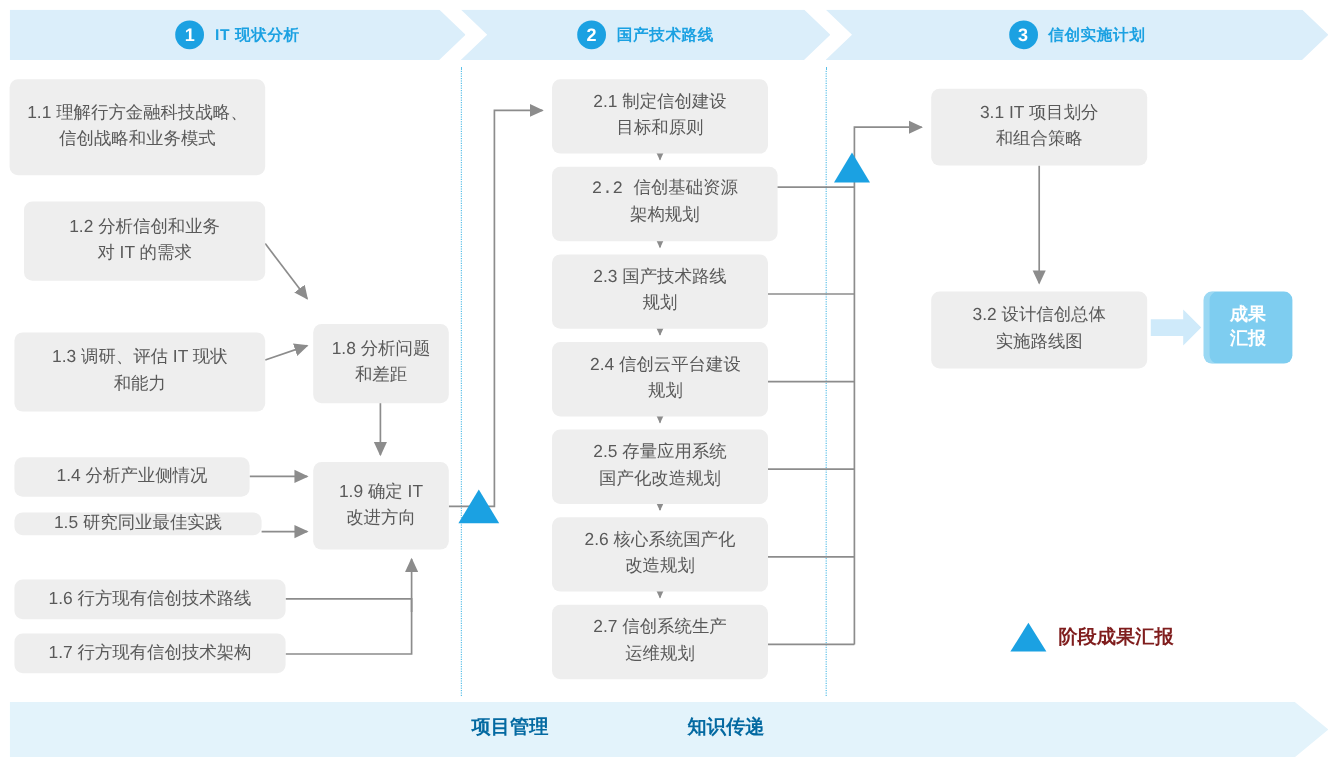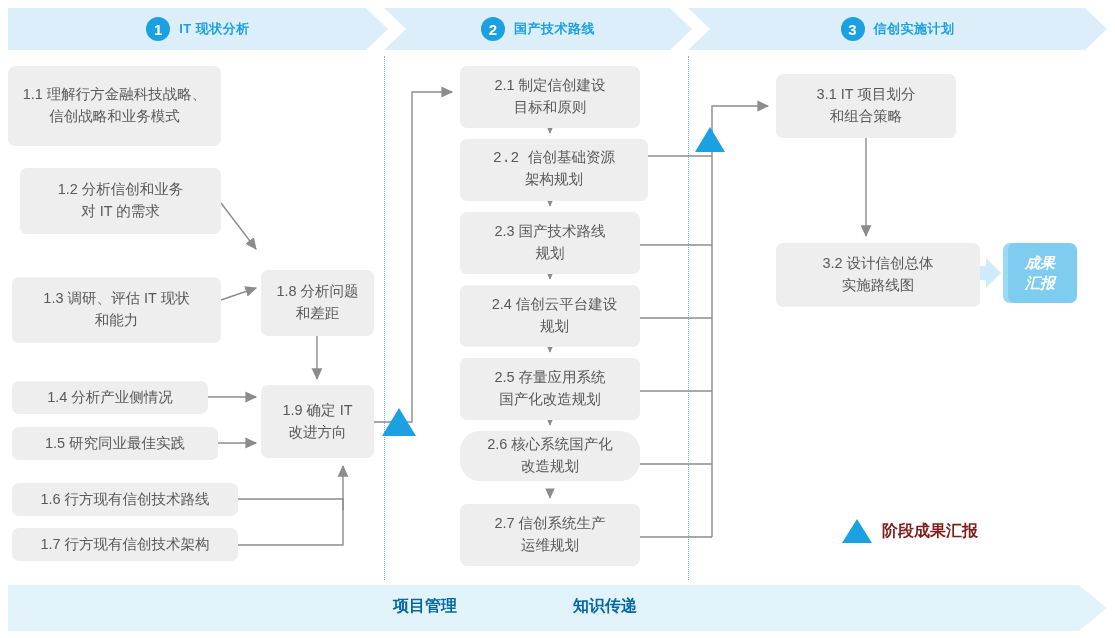--- a/index.html
+++ b/index.html
@@ -239,51 +239,51 @@
   </svg>
 
   <div id="box-layer">
       <div class="box" style="left: 8px; top: 66px; width: 213px; height: 80px;">1.1 理解行方金融科技战略、
 信创战略和业务模式</div>
       <div class="box" style="left: 20px; top: 168px; width: 201px; height: 66px;">1.2 分析信创和业务
 对 IT 的需求</div>
       <div class="box" style="left: 12px; top: 277px; width: 209px; height: 66px;">1.3 调研、评估 IT 现状
 和能力</div>
       <div class="box" style="left: 12px; top: 381px; width: 196px; height: 33px;">1.4 分析产业侧情况</div>
-      <div class="box" style="left: 12px; top: 427px; width: 206px; height: 33px;">1.5 研究同业最佳实践</div>
+      <div class="box" style="left: 12px; top: 427px; width: 206px; height: 19px;">1.5 研究同业最佳实践</div>
       <div class="box" style="left: 12px; top: 483px; width: 226px; height: 33px;">1.6 行方现有信创技术路线</div>
       <div class="box" style="left: 12px; top: 528px; width: 226px; height: 33px;">1.7 行方现有信创技术架构</div>
       <div class="box" style="left: 261px; top: 230px; width: 113px; height: 66px; margin-top: 40px;">1.8 分析问题
 和差距</div>
       <div class="box" style="left: 261px; top: 385px; width: 113px; height: 73px;">1.9 确定 IT
 改进方向</div>
       <div class="box" style="left: 460px; top: 66px; width: 180px; height: 62px;">2.1 制定信创建设
 目标和原则</div>
       <div class="box" style="left: 460px; top: 139px; width: 188px; height: 62px; font-family: Liberation Mono, monospace;">2.2 信创基础资源
 架构规划</div>
       <div class="box" style="left: 460px; top: 212px; width: 180px; height: 62px;">2.3 国产技术路线
 规划</div>
       <div class="box" style="left: 460px; top: 285px; width: 180px; height: 62px; padding-left: 15px;">2.4 信创云平台建设
 规划</div>
       <div class="box" style="left: 460px; top: 358px; width: 180px; height: 62px;">2.5 存量应用系统
 国产化改造规划</div>
-      <div class="box" style="left: 460px; top: 431px; width: 180px; height: 50px; border-radius: 20px;">2.6 核心系统国产化
+      <div class="box" style="left: 460px; top: 431px; width: 180px; height: 62px;">2.6 核心系统国产化
 改造规划</div>
       <div class="box" style="left: 460px; top: 504px; width: 180px; height: 62px;">2.7 信创系统生产
 运维规划</div>
       <div class="box" style="left: 776px; top: 74px; width: 180px; height: 64px;">3.1 IT 项目划分
 和组合策略</div>
-      <div class="box" style="left: 776px; top: 243px; width: 204px; height: 64px;">3.2 设计信创总体
+      <div class="box" style="left: 776px; top: 243px; width: 180px; height: 64px;">3.2 设计信创总体
 实施路线图</div>
     </div>
 
   <div class="tri" style="left:382px;top:408px;"></div>
   <div class="tri small" style="left:695px;top:127px;"></div>
 
-  <div class="result-badge" style="left:1003px;top:243px;width:74px;height:60px;font-style:italic;">成果
+  <div class="result-badge" style="left:1003px;top:243px;width:74px;height:60px;">成果
 汇报</div>
 
   <div class="legend" style="left:842px;top:519px;">
     <span class="legend-tri"></span>
     <span class="legend-label">阶段成果汇报</span>
   </div>
 
   <div class="bottom-band"></div>
   <div class="bottom-label" style="left:393px;">项目管理</div>
   <div class="bottom-label" style="left:573px;">知识传递</div>

